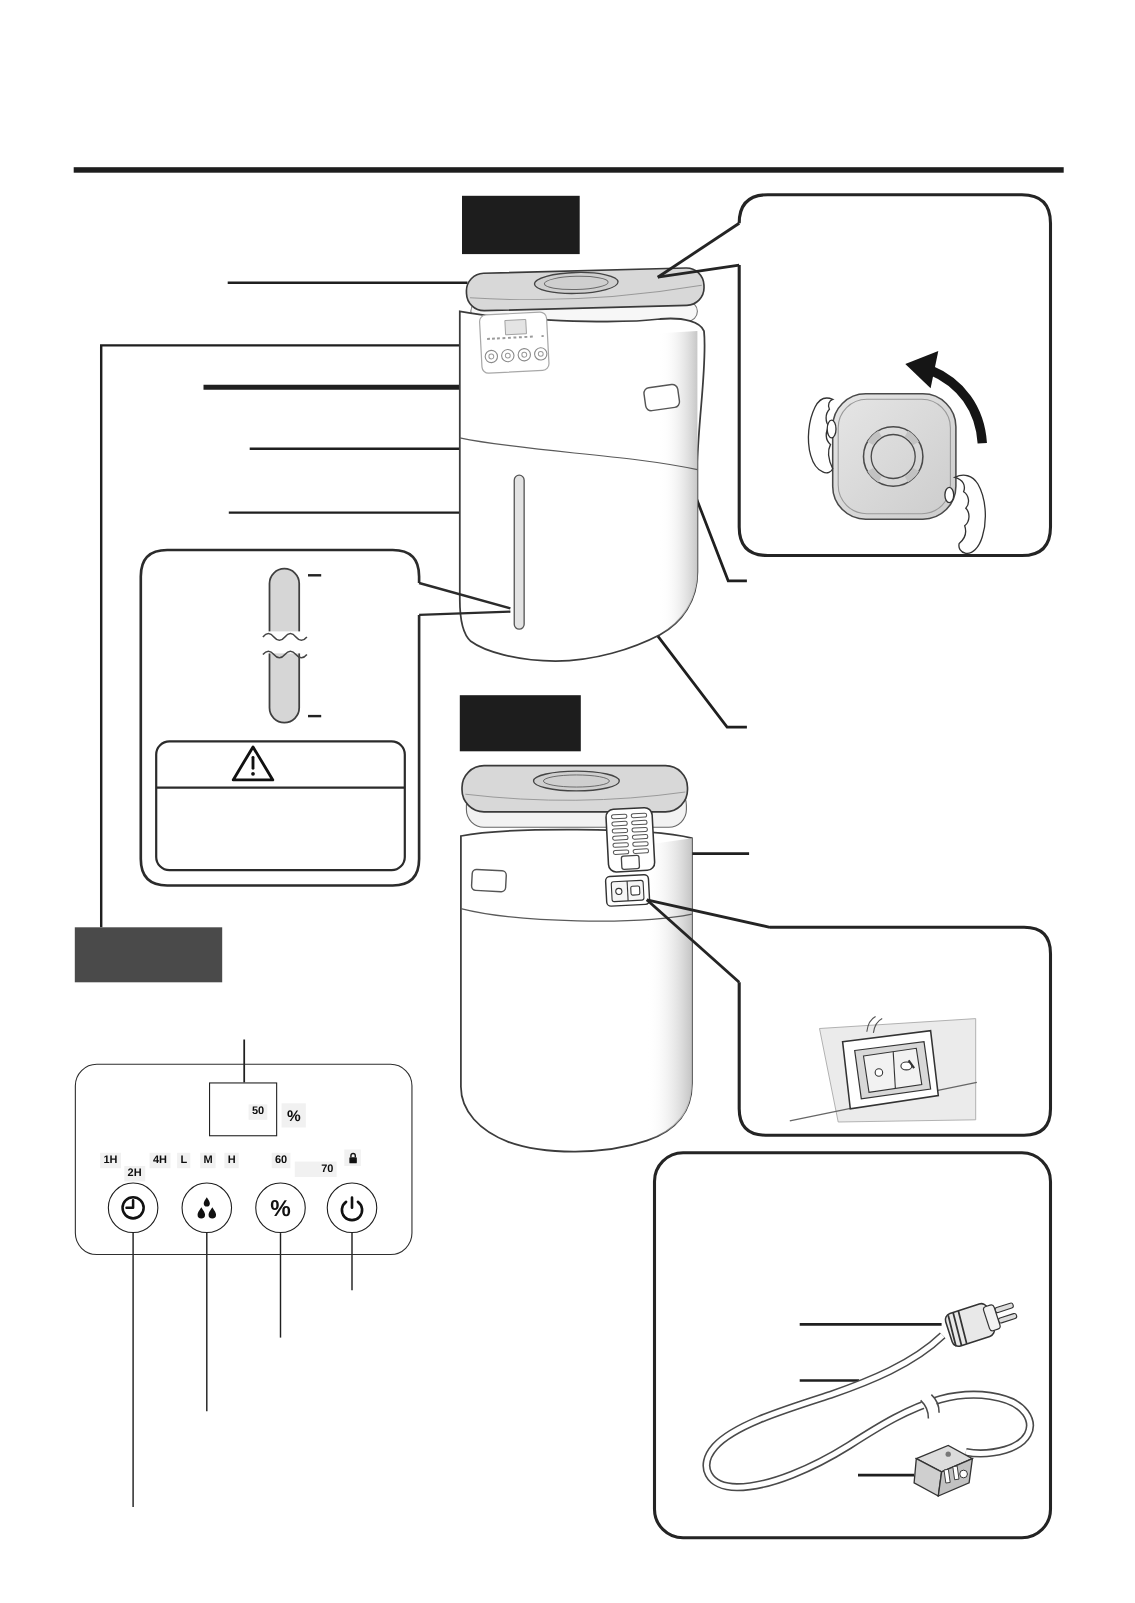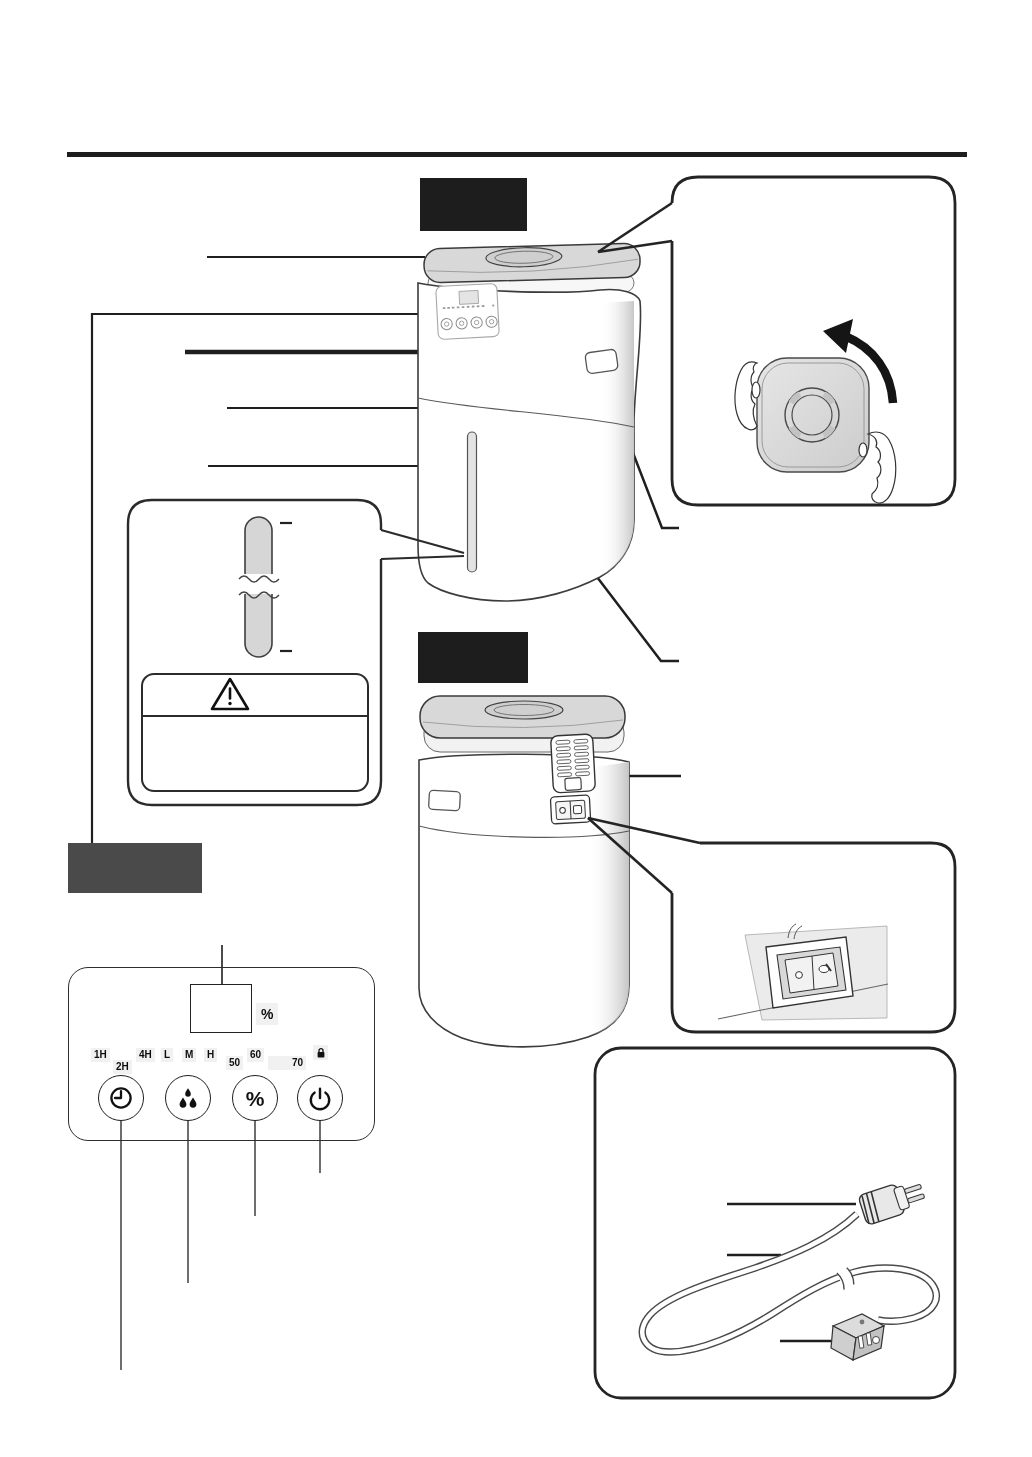--- a/index.html
+++ b/index.html
@@ -259,21 +259,21 @@
   <div class="abs panel-box overlay" style="left:68px;top:967px;width:307px;height:174px;"></div>
   <div class="abs display overlay" style="left:190px;top:984px;width:62px;height:49px;"></div>
   <div class="unit-chip" style="left:256px;top:1003px;">%</div>
 
   <span class="chip" style="left:91px;top:1048px;">1H</span>
   <span class="chip" style="left:113px;top:1048px;margin-top:12px;">2H</span>
   <span class="chip" style="left:136px;top:1048px;">4H</span>
   <span class="chip" style="left:161px;top:1048px;">L</span>
   <span class="chip" style="left:182px;top:1048px;">M</span>
   <span class="chip" style="left:204px;top:1048px;">H</span>
-  <span class="chip" style="left:226px;top:1056px;text-align:center;">50</span>
+  <span class="chip" style="left:226px;top:1004px;text-align:center;">50</span>
   <span class="chip" style="left:247px;top:1048px;">60</span>
   <span class="chip" style="left:268px;top:1056px;padding-left:24px;">70</span>
 
   <span class="lock-chip" style="left:313px;top:1045px;">
     <svg width="10" height="12" viewBox="0 0 10 12">
       <path d="M3 5 V3.6 A2 2 0 0 1 7 3.6 V5" fill="none" stroke="#111" stroke-width="1.3"></path>
       <rect x="1.6" y="5" width="6.8" height="5.6" rx="0.8" fill="#111"></rect>
     </svg>
   </span>
 

